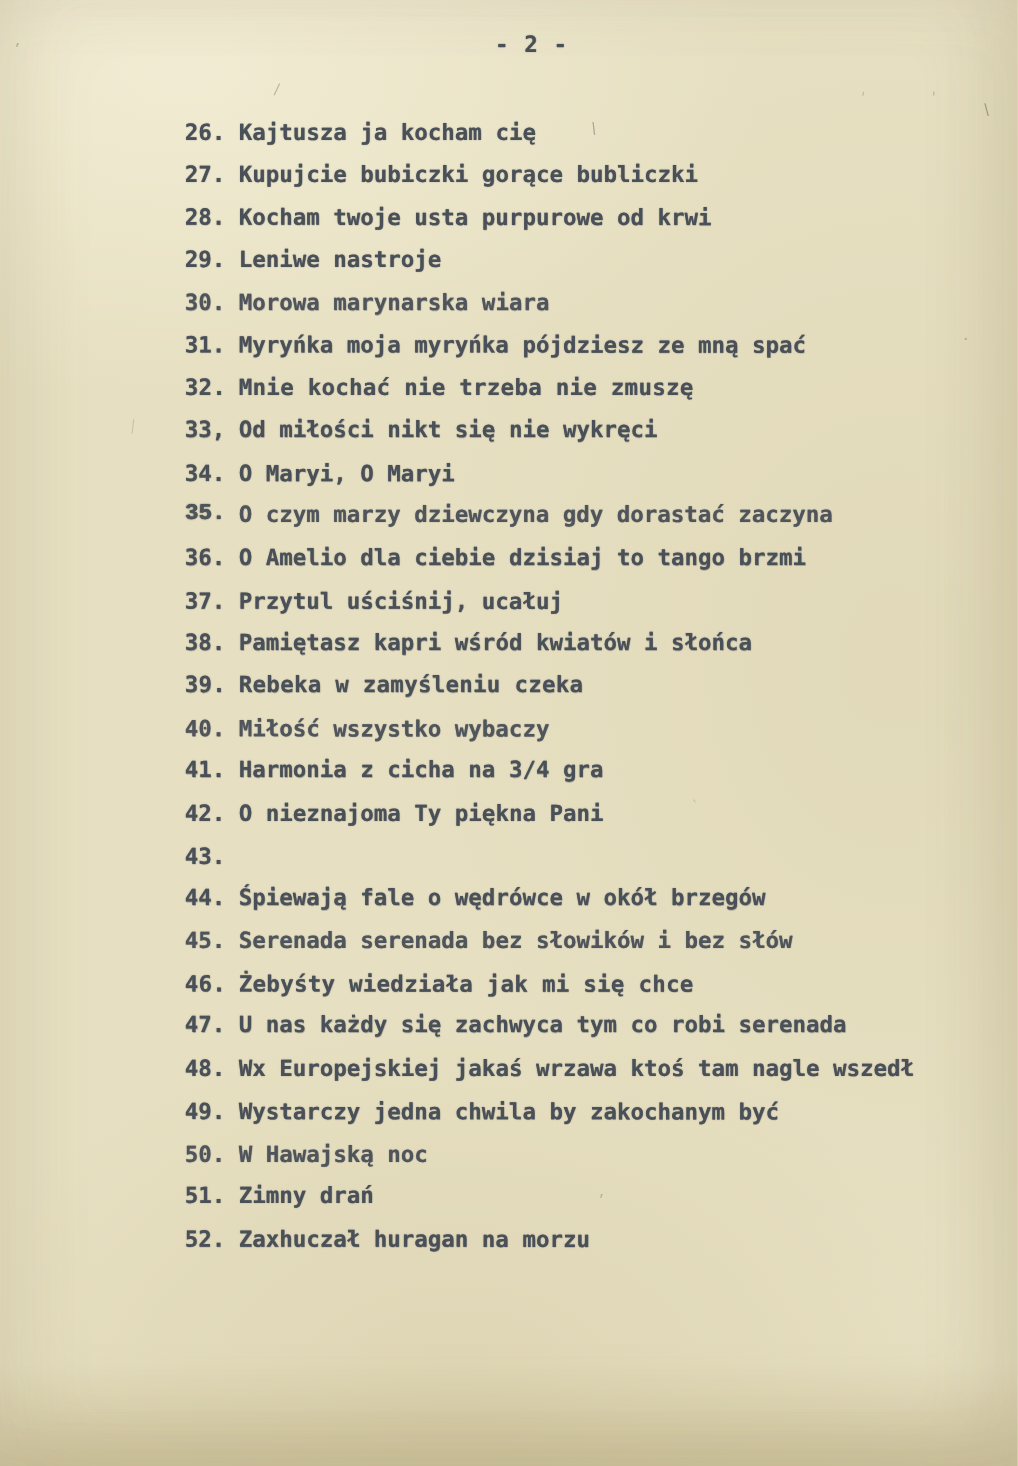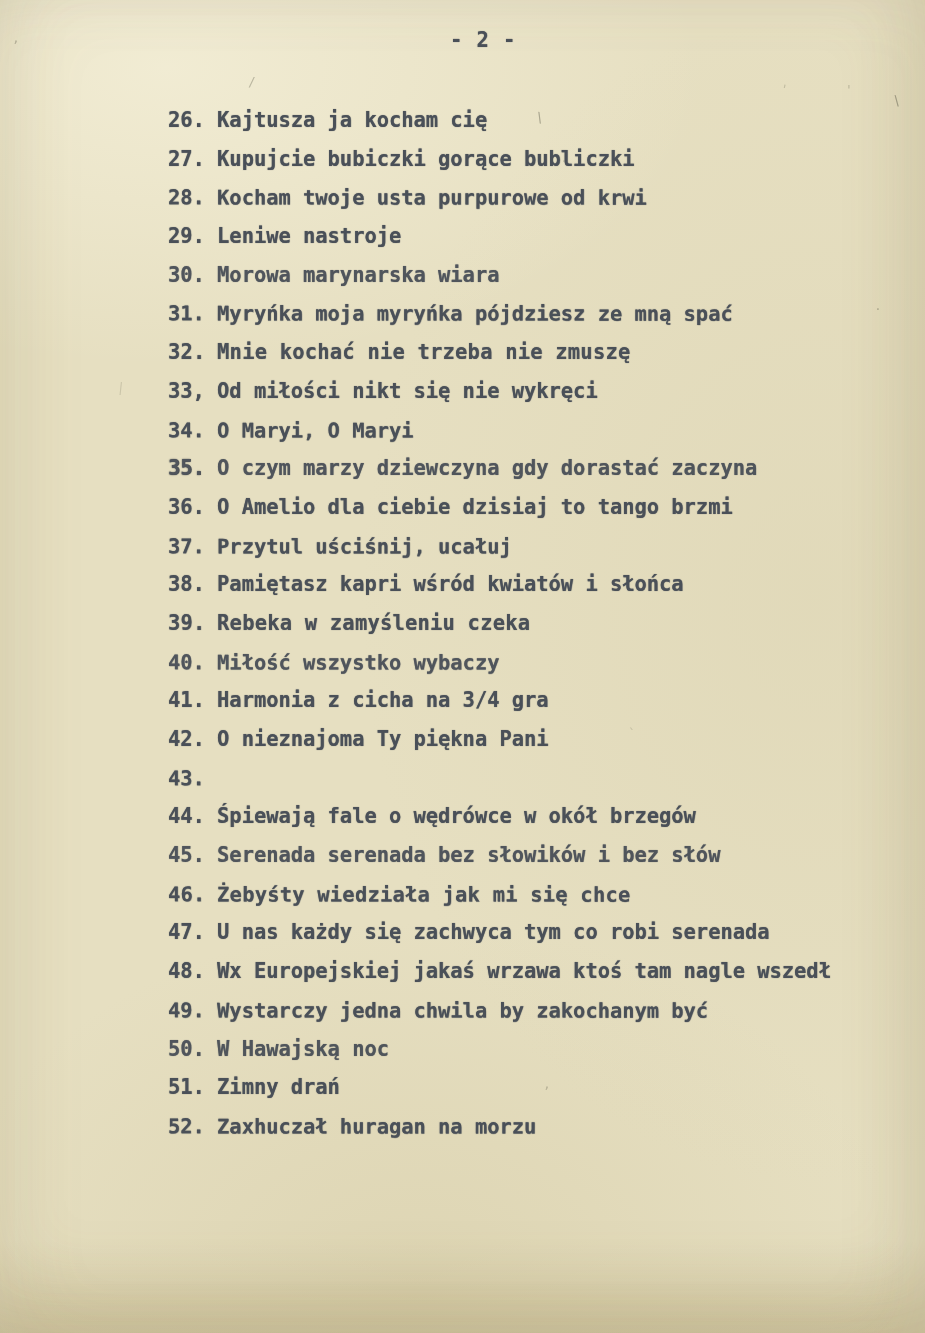--- a/index.html
+++ b/index.html
@@ -63,20 +63,21 @@
     flex: none;
   }
   
   .line:nth-child(2n)   { transform: translateY(-0.5px); }
   .line:nth-child(3n)   { transform: translateY(0.6px) rotate(0.04deg); }
   .line:nth-child(5n)   { opacity: 0.96; }
   .line:nth-child(7n)   { letter-spacing: 0.25px; }
   
   .line:nth-child(10) .num {
     text-shadow: 0 0 1.6px rgba(55,60,70,0.95), 0.7px 0 0 rgba(55,60,70,0.8);
+    font-family: Liberation Mono, monospace;
   }
   
   .line:nth-child(23) .txt, .line:nth-child(27) .txt {
     text-shadow: 0 0 1.1px rgba(72,78,88,0.68), 0.4px 0.4px 0 rgba(72,78,88,0.32);
   }
   .speck {
     position: absolute;
     color: #6b6a58;
     font-size: 13px;
     pointer-events: none;

